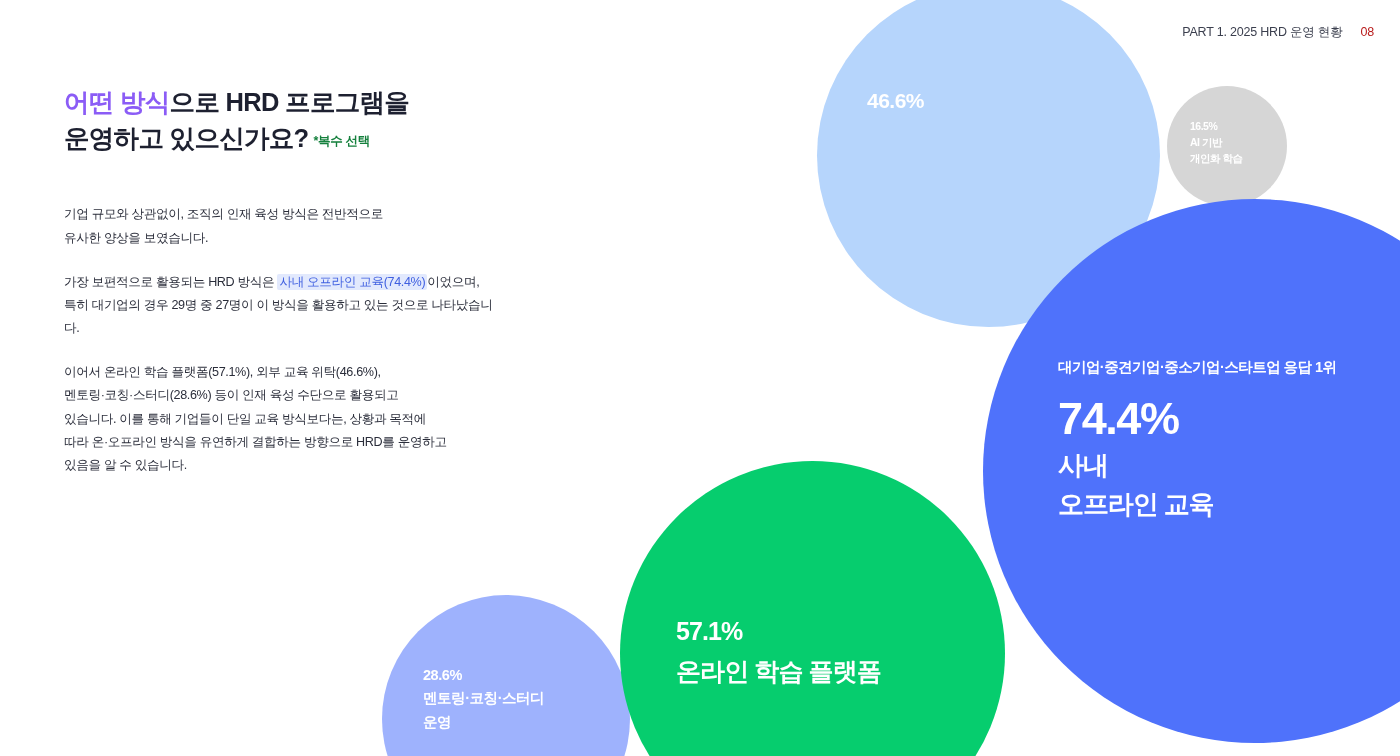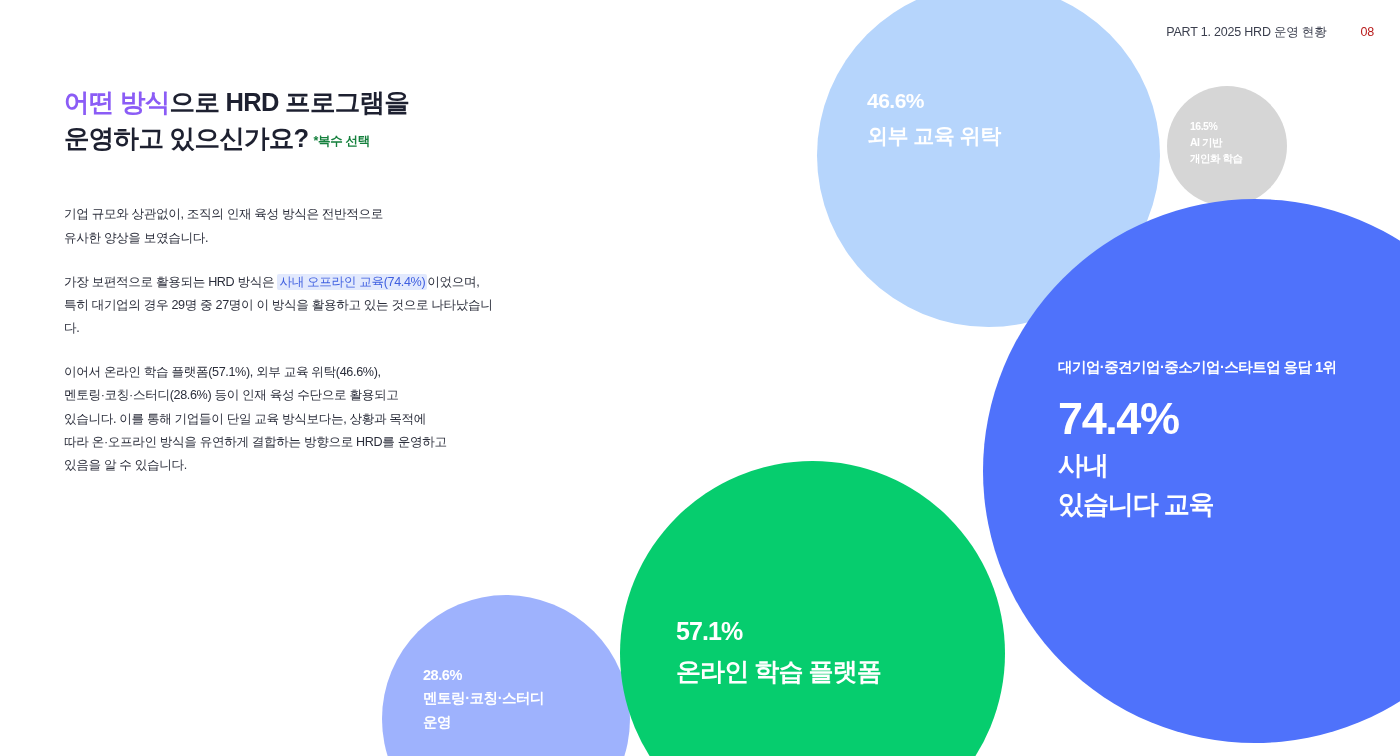--- a/index.html
+++ b/index.html
@@ -21,21 +21,21 @@
     overflow: hidden;
   }
 
   
   .slide-header {
     position: absolute;
     top: 24px;
     right: 26px;
     display: flex;
     align-items: baseline;
-    gap: 34px;
+    gap: 18px;
     z-index: 40;
     white-space: nowrap;
   }
   .slide-header .header-label {
     font-size: 12.5px;
     letter-spacing: -0.2px;
     color: #3b3f4e;
   }
   .slide-header .header-page {
     font-size: 12.5px;
@@ -227,36 +227,35 @@
     <div class="body-copy">
       <p>기업 규모와 상관없이, 조직의 인재 육성 방식은 전반적으로<br>유사한 양상을 보였습니다.</p>
       <p><span>가장 보편적으로 활용되는 HRD 방식은 </span><span class="hi">사내 오프라인 교육(74.4%)</span><span>이었으며, 특히 대기업의 경우 29명 중 27명이 이 방식을 활용하고 있는 것으로 나타났습니다.</span></p>
       <p>이어서 온라인 학습 플랫폼(57.1%), 외부 교육 위탁(46.6%),<br>멘토링·코칭·스터디(28.6%) 등이 인재 육성 수단으로 활용되고<br>있습니다. 이를 통해 기업들이 단일 교육 방식보다는, 상황과 목적에<br>따라 온·오프라인 방식을 유연하게 결합하는 방향으로 HRD를 운영하고<br>있음을 알 수 있습니다.</p>
     </div>
   </div>
 
   <div class="bubble bubble-outsourcing"></div>
   <div class="bubble-label label-outsourcing">
     <div>46.6%</div>
-    <div>외부 교육 위탁</div>
   </div>
 
   <div class="bubble bubble-ai"></div>
   <div class="bubble-label label-ai">
     <div>16.5%</div>
     <div>AI 기반</div>
     <div>개인화 학습</div>
   </div>
 
   <div class="bubble bubble-offline"></div>
   <div class="bubble-label label-offline">
     <div class="eyebrow">대기업·중견기업·중소기업·스타트업 응답 1위</div>
     <div class="pct">74.4%</div>
     <div class="name">사내</div>
-    <div class="name">있습니다 교육</div>
+    <div class="name">오프라인 교육</div>
   </div>
 
   <div class="bubble bubble-online"></div>
   <div class="bubble-label label-online">
     <div>57.1%</div>
     <div>온라인 학습 플랫폼</div>
   </div>
 
   <div class="bubble bubble-mentoring"></div>
   <div class="bubble-label label-mentoring">

